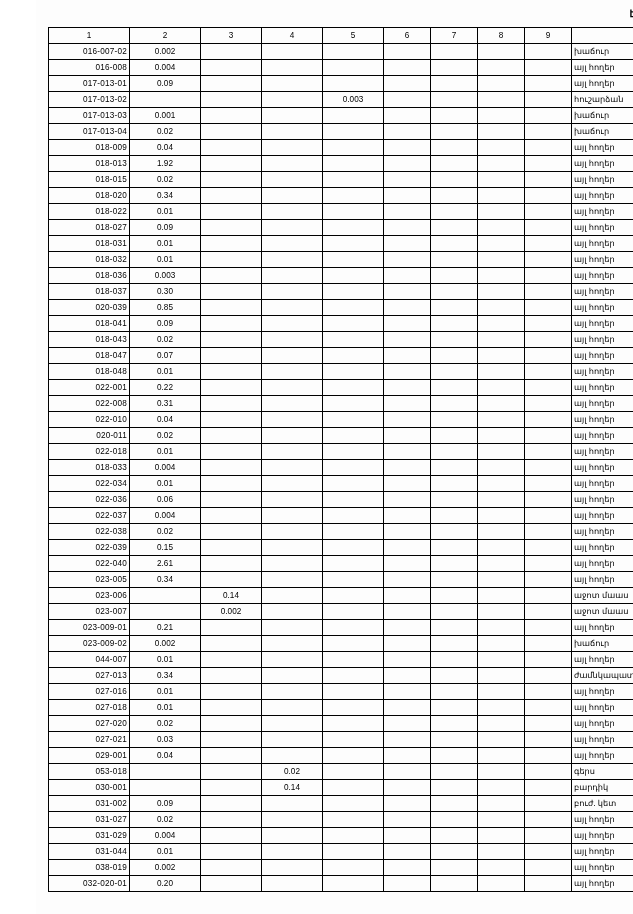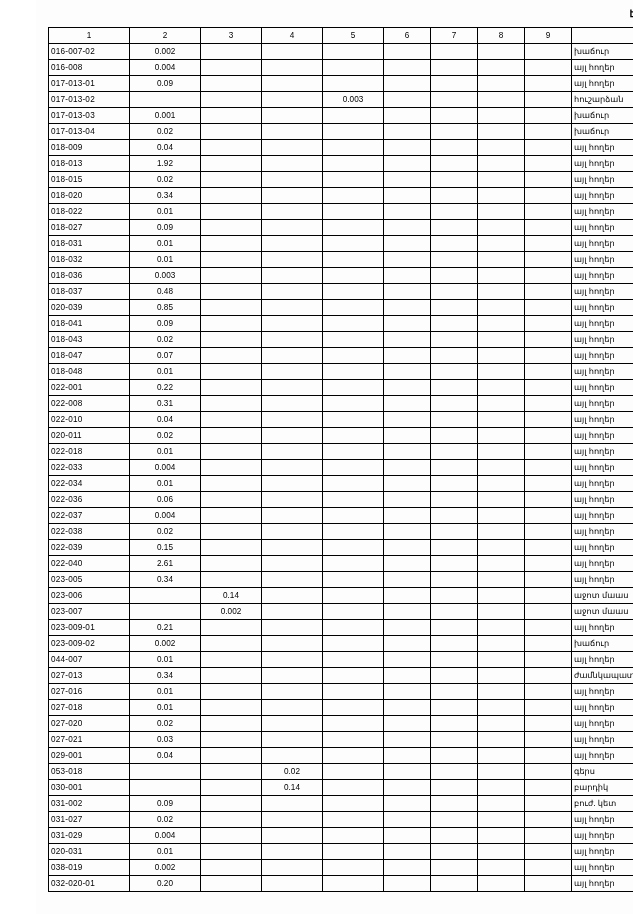--- a/index.html
+++ b/index.html
@@ -60,21 +60,21 @@
     line-height: 13px;
     vertical-align: middle;
     white-space: nowrap;
     overflow: hidden;
   }
   .colnum-row td {
     text-align: center;
     height: 13px;
     font-size: 8.2px;
   }
-  .c0 { width: 76px; text-align: left; padding-left: 3px; }
+  .c0 { width: 76px; text-align: right; padding-left: 3px; }
   .c1 { width: 66px; text-align: center; }
   .c2 { width: 56px; text-align: center; }
   .c3 { width: 56px; text-align: center; }
   .c4 { width: 56px; text-align: center; }
   .c5 { width: 42px; text-align: center; }
   .c6 { width: 42px; text-align: center; }
   .c7 { width: 42px; text-align: center; }
   .c8 { width: 42px; text-align: center; }
   .c9 { width: 130px; text-align: left; padding-left: 4px; }
   .code-cell { letter-spacing: 0.2px; }
@@ -278,21 +278,21 @@
             <td class="c3"></td>
             <td class="c4"></td>
             <td class="c5"></td>
             <td class="c6"></td>
             <td class="c7"></td>
             <td class="c8"></td>
             <td class="c9 arm">այլ հողեր</td>
           </tr>
           <tr>
             <td class="c0 code-cell">018-037</td>
-            <td class="c1">0.48</td>
+            <td class="c1">0.30</td>
             <td class="c2"></td>
             <td class="c3"></td>
             <td class="c4"></td>
             <td class="c5"></td>
             <td class="c6"></td>
             <td class="c7"></td>
             <td class="c8"></td>
             <td class="c9 arm">այլ հողեր</td>
           </tr>
           <tr>
@@ -409,21 +409,21 @@
             <td class="c2"></td>
             <td class="c3"></td>
             <td class="c4"></td>
             <td class="c5"></td>
             <td class="c6"></td>
             <td class="c7"></td>
             <td class="c8"></td>
             <td class="c9 arm">այլ հողեր</td>
           </tr>
           <tr>
-            <td class="c0 code-cell">022-033</td>
+            <td class="c0 code-cell">018-033</td>
             <td class="c1">0.004</td>
             <td class="c2"></td>
             <td class="c3"></td>
             <td class="c4"></td>
             <td class="c5"></td>
             <td class="c6"></td>
             <td class="c7"></td>
             <td class="c8"></td>
             <td class="c9 arm">այլ հողեր</td>
           </tr>
@@ -697,21 +697,21 @@
             <td class="c2"></td>
             <td class="c3"></td>
             <td class="c4"></td>
             <td class="c5"></td>
             <td class="c6"></td>
             <td class="c7"></td>
             <td class="c8"></td>
             <td class="c9 arm">այլ հողեր</td>
           </tr>
           <tr>
-            <td class="c0 code-cell">020-031</td>
+            <td class="c0 code-cell">031-044</td>
             <td class="c1">0.01</td>
             <td class="c2"></td>
             <td class="c3"></td>
             <td class="c4"></td>
             <td class="c5"></td>
             <td class="c6"></td>
             <td class="c7"></td>
             <td class="c8"></td>
             <td class="c9 arm">այլ հողեր</td>
           </tr>

